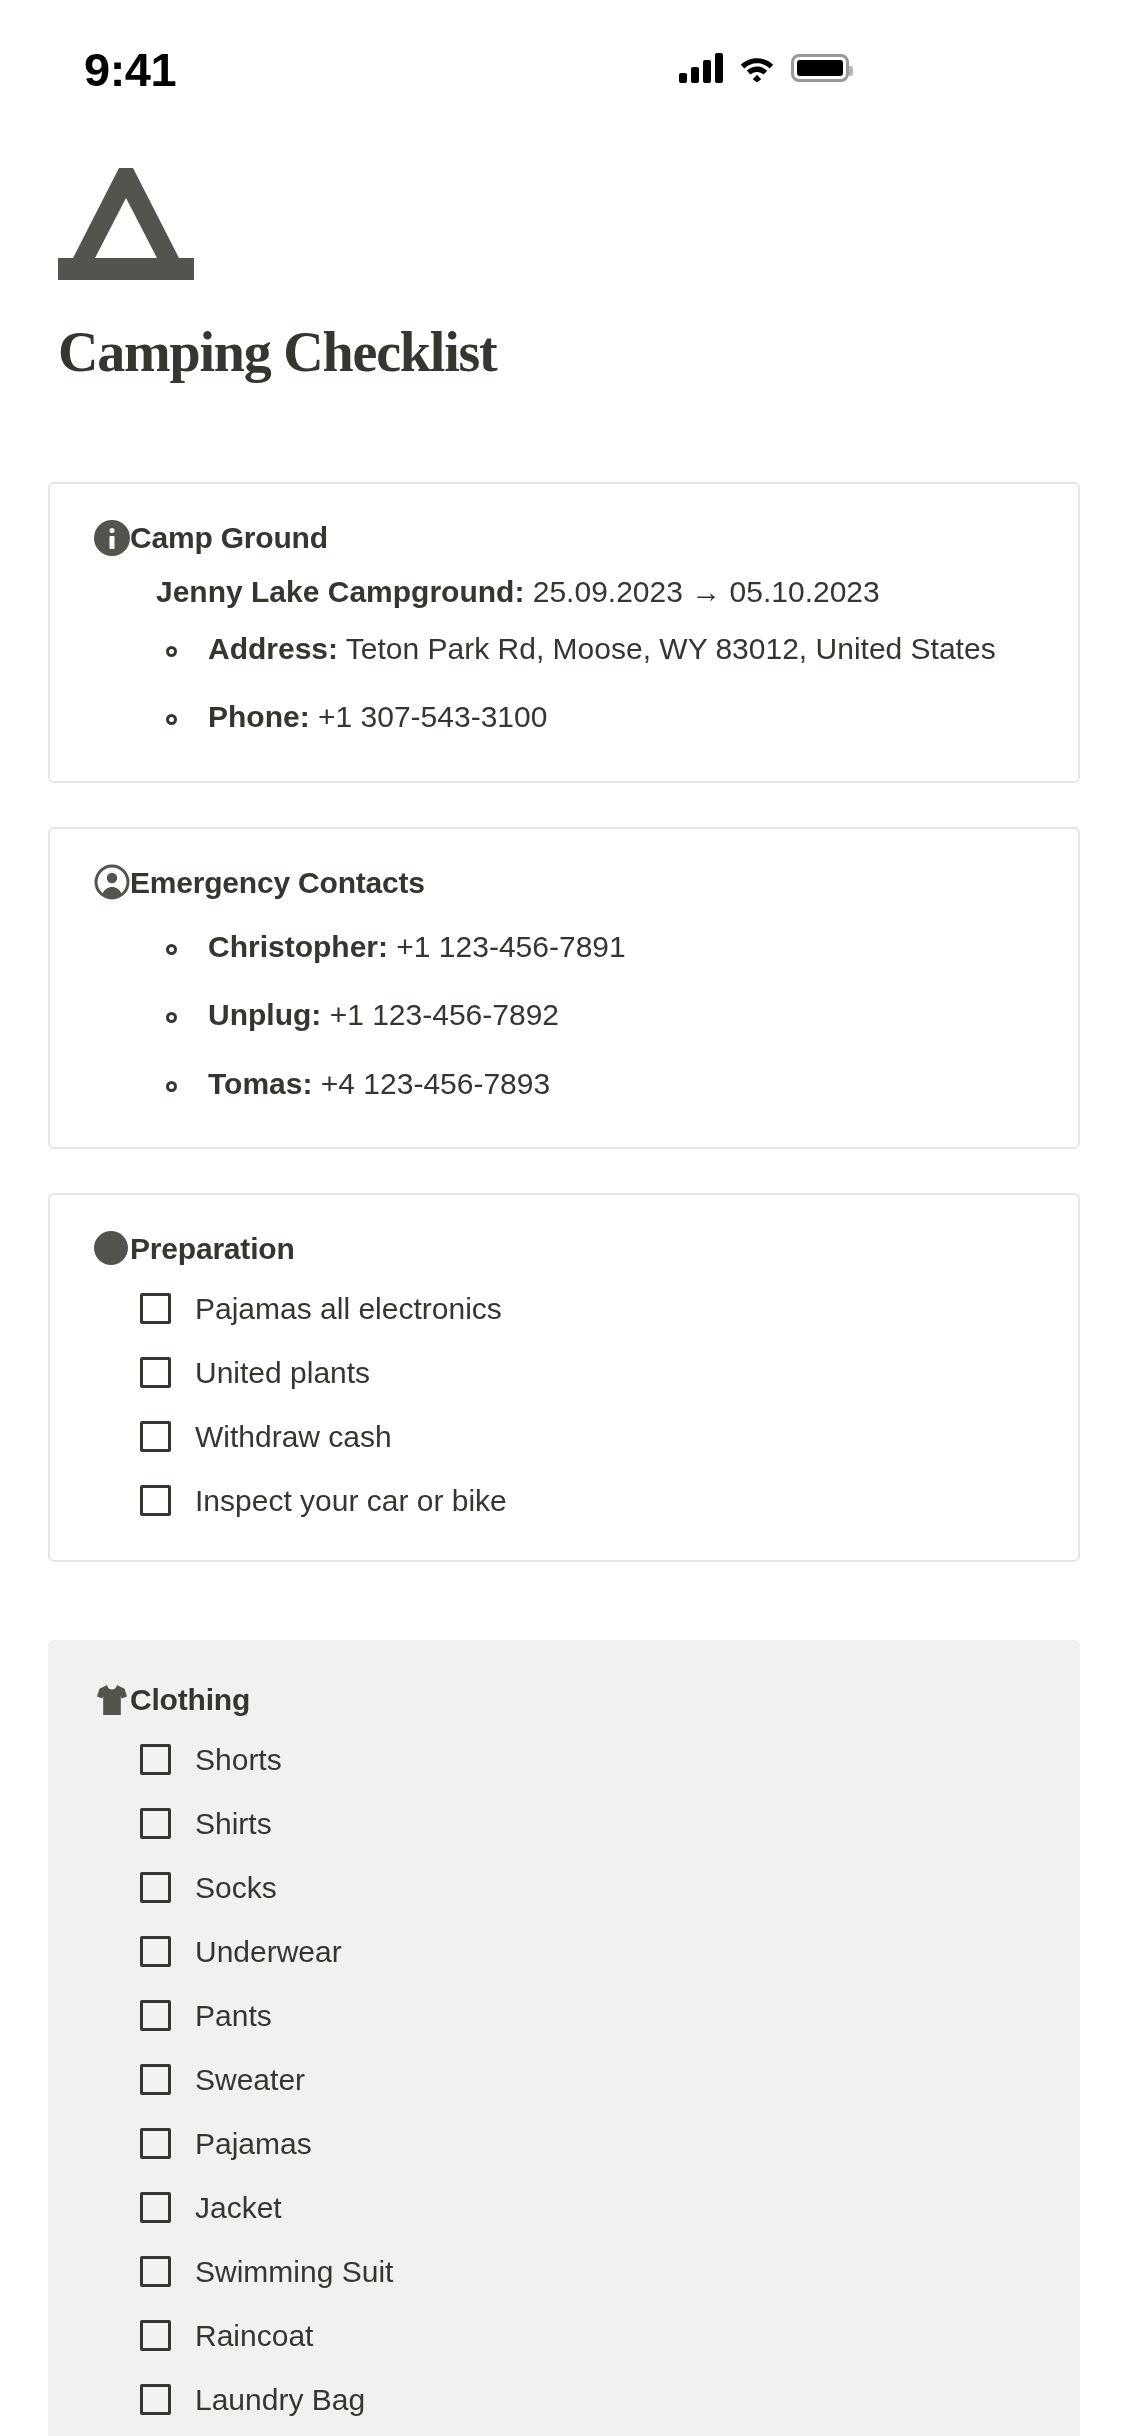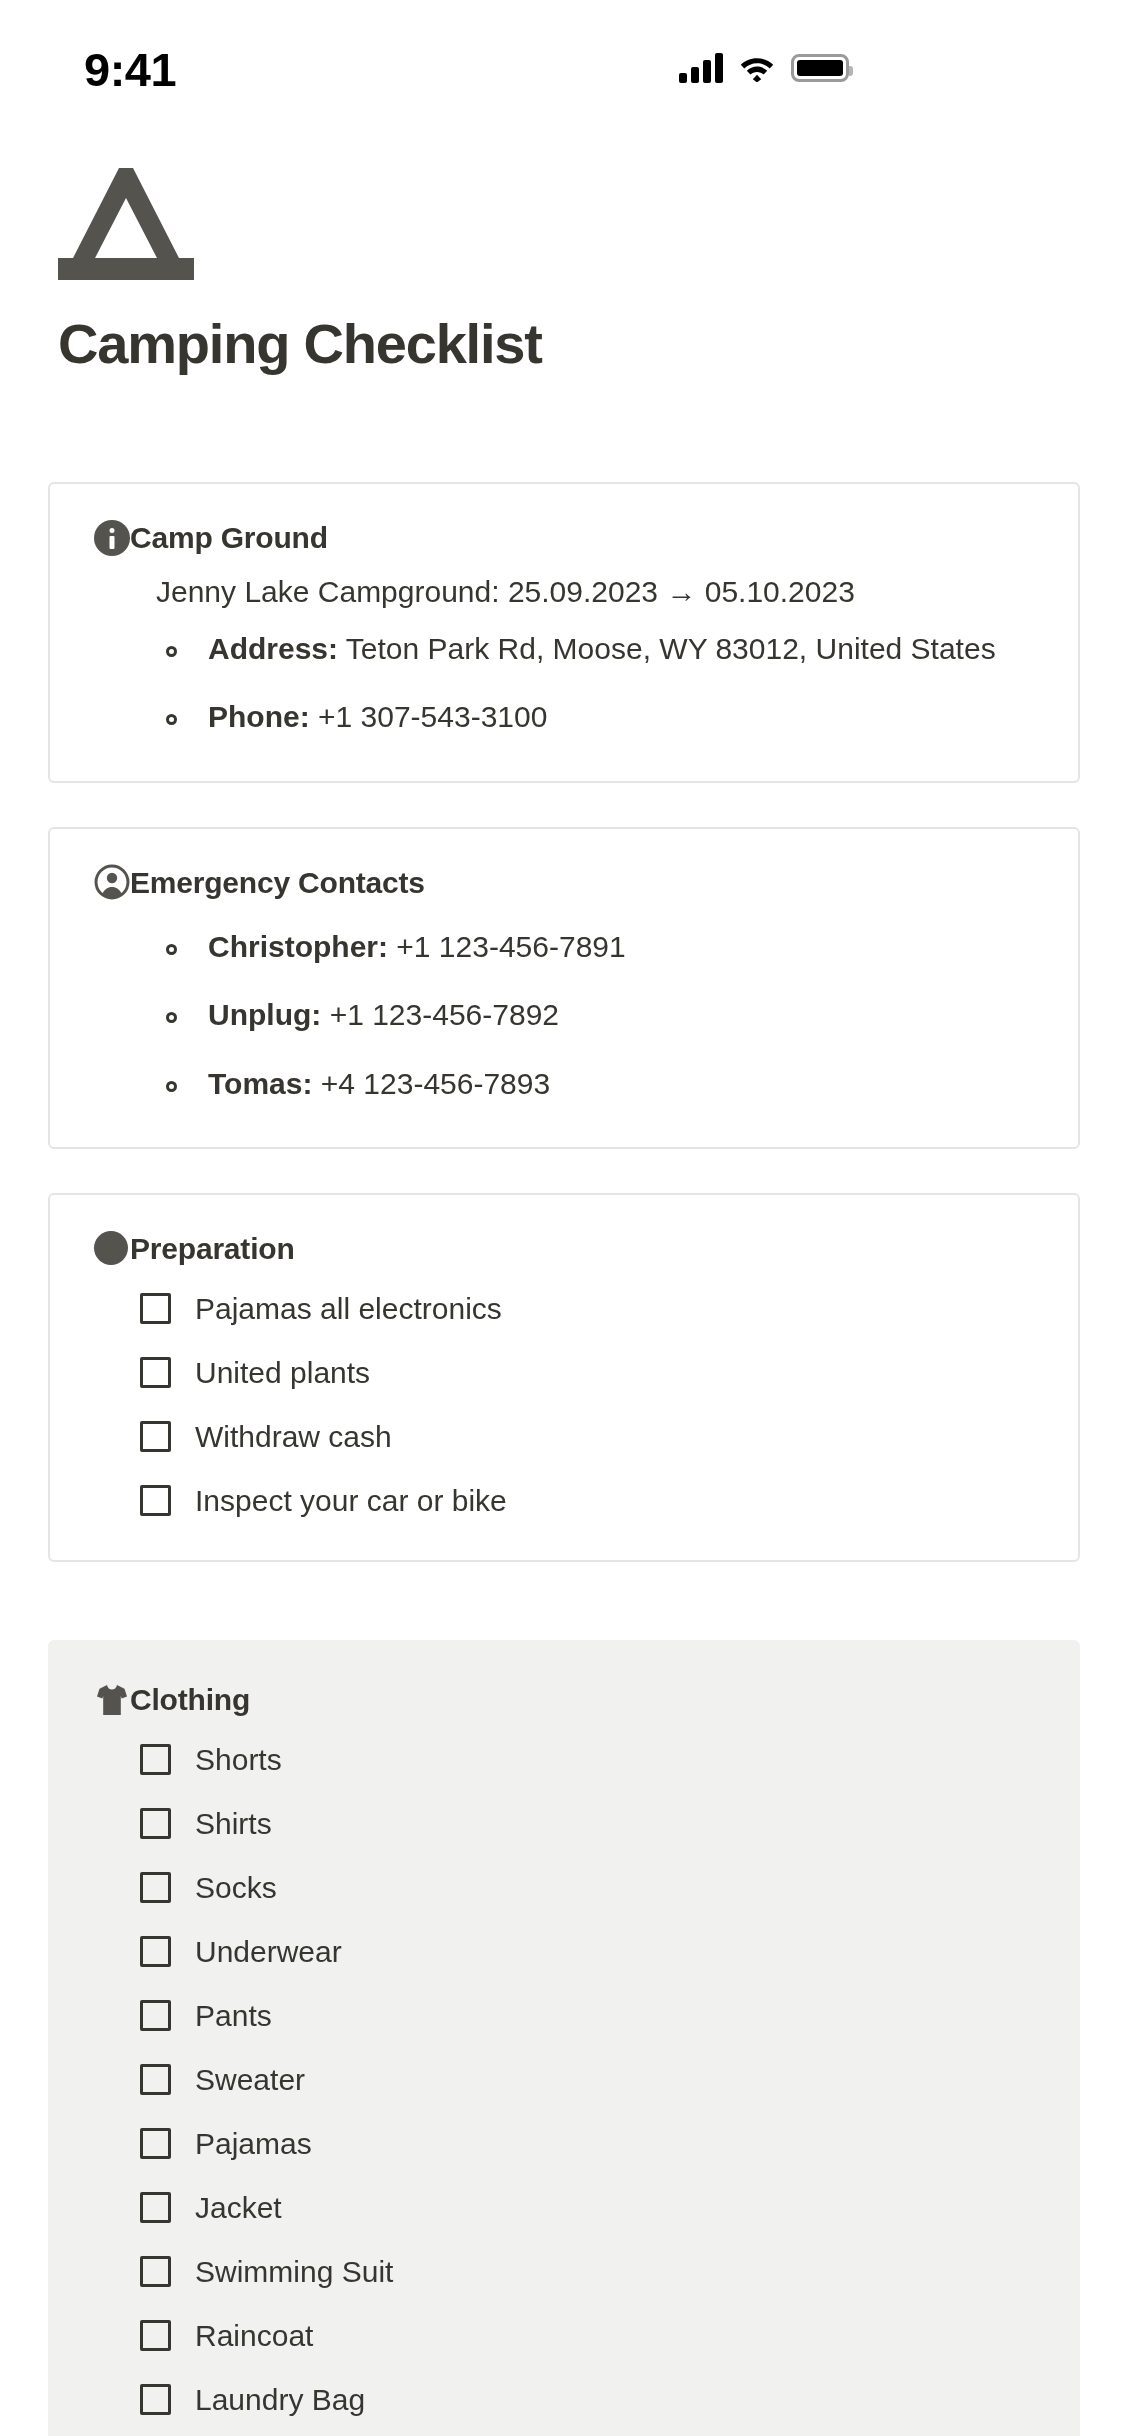--- a/index.html
+++ b/index.html
@@ -40,23 +40,23 @@
   .batt .fill { width:100%; height:100%; background:#000; border-radius:3px; }
   .batt:after {
     content:""; position:absolute; right:-7px; top:9px;
     width:4px; height:10px; background:#b5b5b5; border-radius:0 3px 3px 0;
   }
 
   
   .header { position:absolute; top:168px; left:58px; right:58px; }
   .logo { width:136px; height:112px; }
   .page-title {
-    margin-top:32px;
+    margin-top:40px;
     font-size:56px; font-weight:700; color:#37352f;
-    letter-spacing:-1.2px; line-height:1.15;
+    letter-spacing:-1.2px; line-height:1.15;font-family:Liberation Serif, serif;
   }
 
   
   .cards { position:absolute; top:482px; left:48px; width:1032px; }
 
   .card {
     border:2px solid #e6e5e3;
     border-radius:6px;
     background:#ffffff;
     padding:34px 44px 38px 44px;
@@ -68,21 +68,21 @@
   .card-icon { width:36px; height:36px; flex:none; position:relative; }
   .card-title {
     font-size:30px; font-weight:700; color:#37352f; line-height:1.3;
     letter-spacing:-0.2px;
   }
 
   .lead {
     font-size:30px; color:#37352f; line-height:1.55;
     margin:12px 0 10px 62px;
   }
-  .lead b { font-weight:400;text-align:right; }
+  .lead b { font-weight:700;text-align:right; }
 
   .bullets { list-style:none; margin:0 0 0 62px; }
   .bullet {
     position:relative; padding-left:52px;
     font-size:30px; color:#37352f; line-height:1.55;
     margin-bottom:22px;
   }
   .bullet:last-child { margin-bottom:2px; }
   .bullet:before {
     content:""; position:absolute; left:10px; top:20px;

